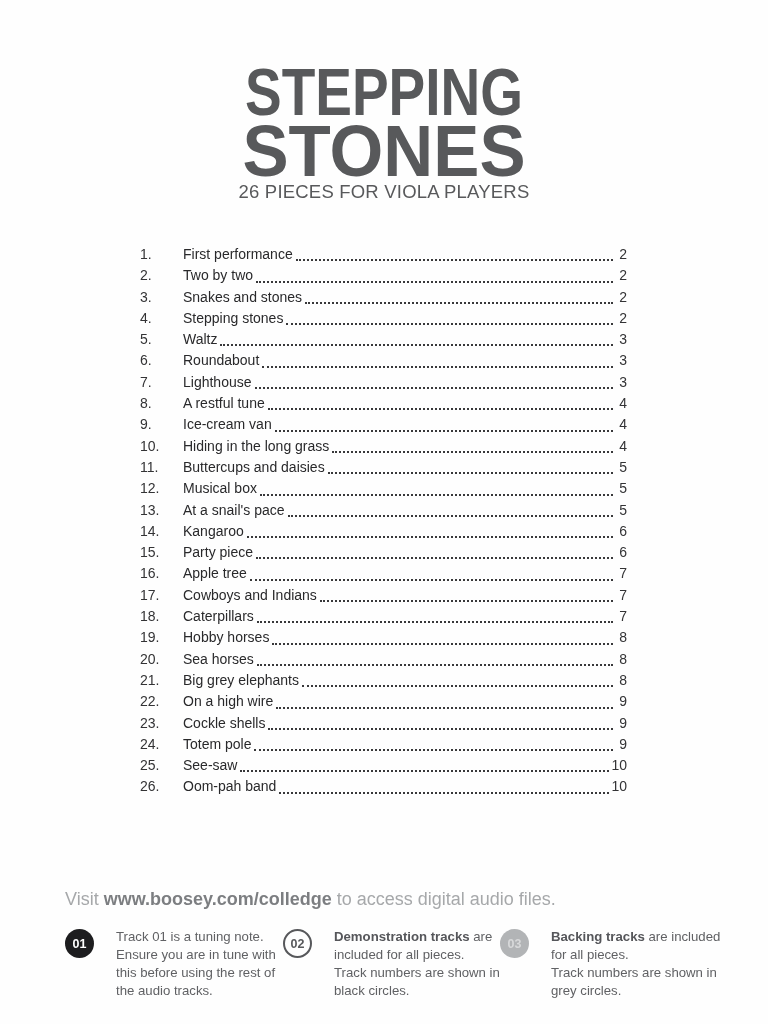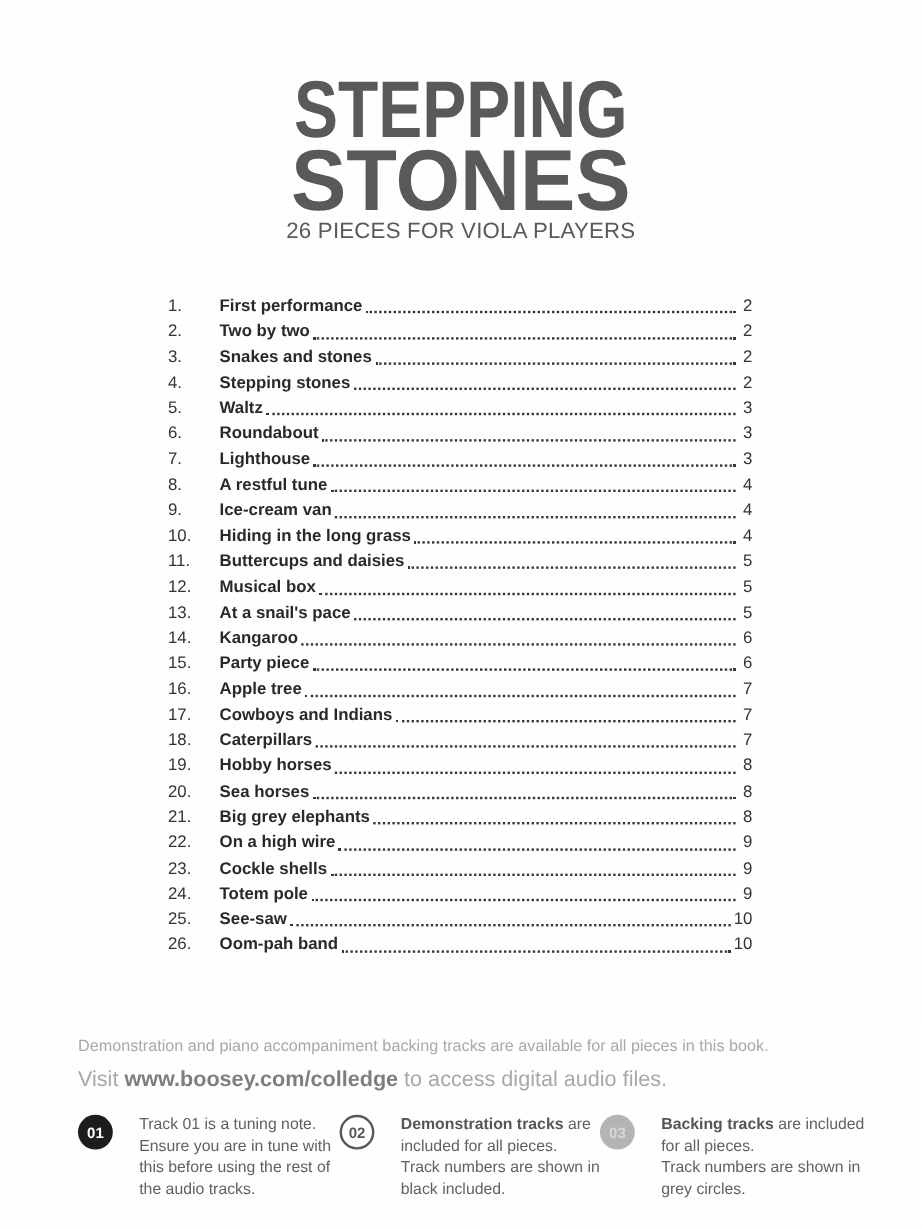--- a/index.html
+++ b/index.html
@@ -23,21 +23,21 @@
   .title-line.l2 { top:115px; font-size:72px; transform:scaleX(.96); }
   .subtitle {
     position:absolute; top:183px; left:0; right:0; text-align:center;
     font-size:18.5px; line-height:1; color:#58595b; letter-spacing:.2px;
   }
 
   
   .toc { position:absolute; top:244px; left:140px; width:487px; }
   .toc-row { display:flex; align-items:baseline; height:21.3px; line-height:21.3px; }
   .toc-num   { flex:0 0 43px; font-size:14px; color:#333335; }
-  .toc-title { font-size:14px; font-weight:bold; color:#29292b; white-space:nowrap; }
+  .toc-title { font-size:14px; font-weight:normal; color:#29292b; white-space:nowrap; }
   .toc-dots  {
     flex:1 1 auto; align-self:flex-end;
     border-bottom:2px dotted #38383a; margin:0 2px 4px 3px; min-width:10px;
   }
   .toc-page  { flex:0 0 auto; font-size:14px; color:#333335; text-align:right; min-width:12px; }
 
   
   .tracks-heading {
     position:absolute; top:840px; left:65px;
     font-size:15.5px; font-weight:normal; line-height:1;
@@ -261,33 +261,32 @@
 
   <div class="toc-row">
     <span class="toc-num">26.</span>
     <span class="toc-title">Oom-pah band</span>
     <span class="toc-dots"></span>
     <span class="toc-page">10</span>
   </div>
 </main>
 
 
-  <p class="tracks-desc">Demonstration and piano accompaniment backing tracks are available for all pieces in this book.</p>
 
   <p class="tracks-visit"><span>Visit </span><span class="url">www.boosey.com/colledge</span><span> to access digital audio files.</span></p>
 
   <div class="notes">
   <div class="note n0">
     <span class="badge black">01</span>
     <span class="note-text"><span>Track 01 is a tuning note.</span><br><span>Ensure you are in tune with</span><br><span>this before using the rest of</span><br><span>the audio tracks.</span></span>
   </div>
 
   <div class="note n1">
     <span class="badge outline">02</span>
-    <span class="note-text"><span class="seg-bold">Demonstration tracks</span><span> are</span><br><span>included for all pieces.</span><br><span>Track numbers are shown in</span><br><span>black included.</span></span>
+    <span class="note-text"><span class="seg-bold">Demonstration tracks</span><span> are</span><br><span>included for all pieces.</span><br><span>Track numbers are shown in</span><br><span>black circles.</span></span>
   </div>
 
   <div class="note n2">
     <span class="badge grey">03</span>
     <span class="note-text"><span class="seg-bold">Backing tracks</span><span> are included</span><br><span>for all pieces.</span><br><span>Track numbers are shown in</span><br><span>grey circles.</span></span>
   </div>
 </div>
 
 </div>
 

